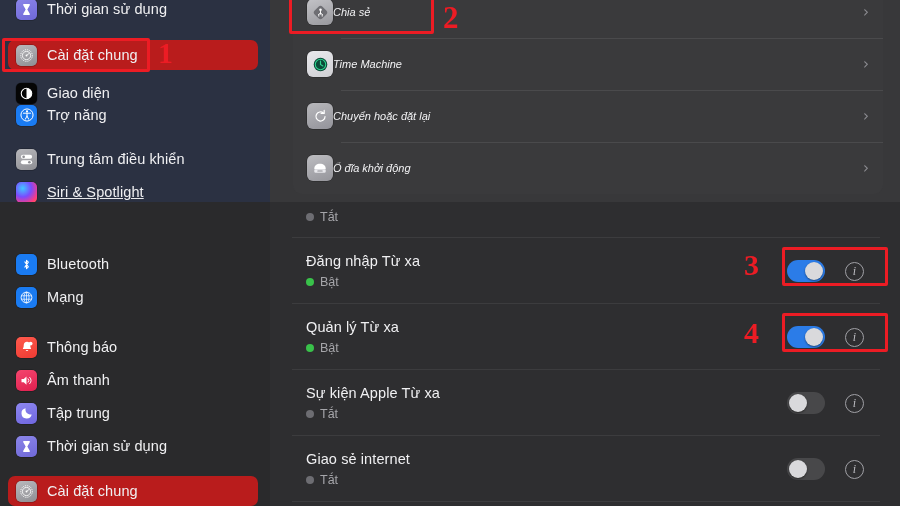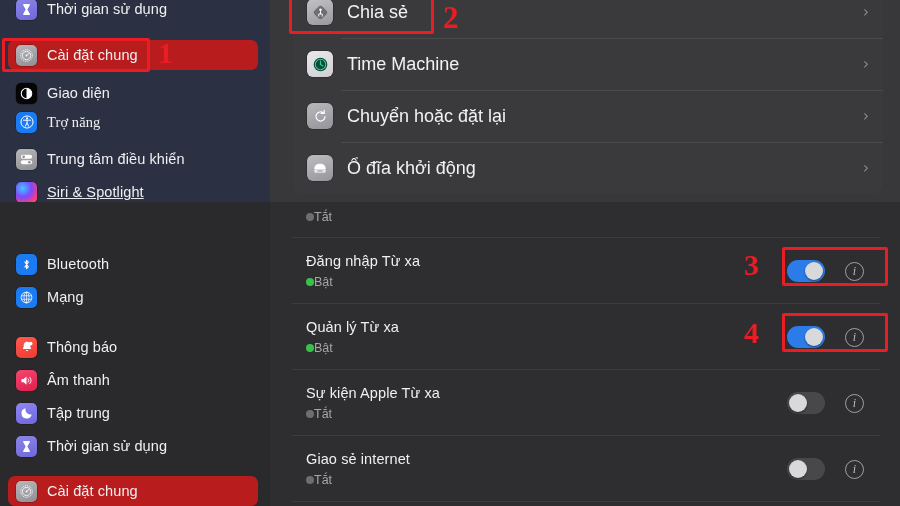--- a/index.html
+++ b/index.html
@@ -60,36 +60,36 @@
   }
   .card-row {
     position:relative; height:52px; display:flex; align-items:center;
     padding:0 14px 0 14px;
   }
   .card-row + .card-row::before {
     content:""; position:absolute; left:48px; right:0; top:0;
     height:1px; background:#4a4a4c;
   }
   .card-row .appico { width:26px; height:26px; flex:0 0 26px; border-radius:6px; }
-  .card-row .lbl { margin-left:14px; font-size:18px; color:#f2f2f4; white-space:nowrap; }
+  .card-row .lbl { margin-left:0; font-size:11px; color:#f2f2f4; white-space:nowrap;font-style:italic; }
   .chev {
     margin-left:auto; color:#8d8d92; font-size:15px; line-height:1;
     font-family:"DejaVu Sans",sans-serif;
   }
 
   
   .tgl-list { position:absolute; left:22px; top:0; width:588px; }
   .tgl-row { position:relative; height:66px; display:flex; align-items:center; padding:0 16px 0 14px; }
   .tgl-row::after {
     content:""; position:absolute; left:0; right:0; bottom:0;
     height:1px; background:#3c3c3e;
   }
   .tgl-texts { display:flex; flex-direction:column; gap:6px; }
   .tgl-title { font-size:14.5px; color:#f0f0f2; letter-spacing:.1px; }
-  .tgl-status { font-size:12.5px; color:#a6a6aa; display:flex; align-items:center; }
+  .tgl-status { font-size:12.5px; color:#a6a6aa; display:flex; align-items:center; gap:6px; }
   .dot { width:8px; height:8px; border-radius:50%; display:inline-block; }
   .dot.on { background:#39c24a; }
   .dot.off { background:#6d6d72; }
 
   .tgl-ctrls { margin-left:auto; display:flex; align-items:center; gap:20px; }
   .switch {
     width:38px; height:22px; border-radius:11px; position:relative; flex:0 0 38px;
   }
   .switch.on { background:#2b7ce8; }
   .switch.off { background:#48484a; }
@@ -146,21 +146,21 @@
       <div class="sb-row" style="top:78px;">
         <span class="appico" style="background:#050505;">
           <svg width="15" height="15" viewBox="0 0 24 24">
             <circle cx="12" cy="12" r="8.4" fill="none" stroke="#fff" stroke-width="1.7"></circle>
             <path d="M12 3.6a8.4 8.4 0 0 1 0 16.8z" fill="#fff"></path>
           </svg>
         </span>
         <span class="lbl">Giao diện</span>
       </div>
 
-      <div class="sb-row" style="top:107px;font-family:Liberation Serif, serif;">
+      <div class="sb-row" style="top:100px;">
         <span class="appico" style="background:#1a7bf2;">
           <svg width="16" height="16" viewBox="0 0 24 24">
             <circle cx="12" cy="12" r="9.1" fill="none" stroke="#fff" stroke-width="1.5"></circle>
             <circle cx="12" cy="6.6" r="1.7" fill="#fff"></circle>
             <path d="M6.6 9.3h10.8M12 9.6v4.2M12 13.8l-2.6 4.6M12 13.8l2.6 4.6" stroke="#fff" stroke-width="1.5" stroke-linecap="round" fill="none"></path>
           </svg>
         </span>
         <span class="lbl">Trợ năng</span>
       </div>
 

